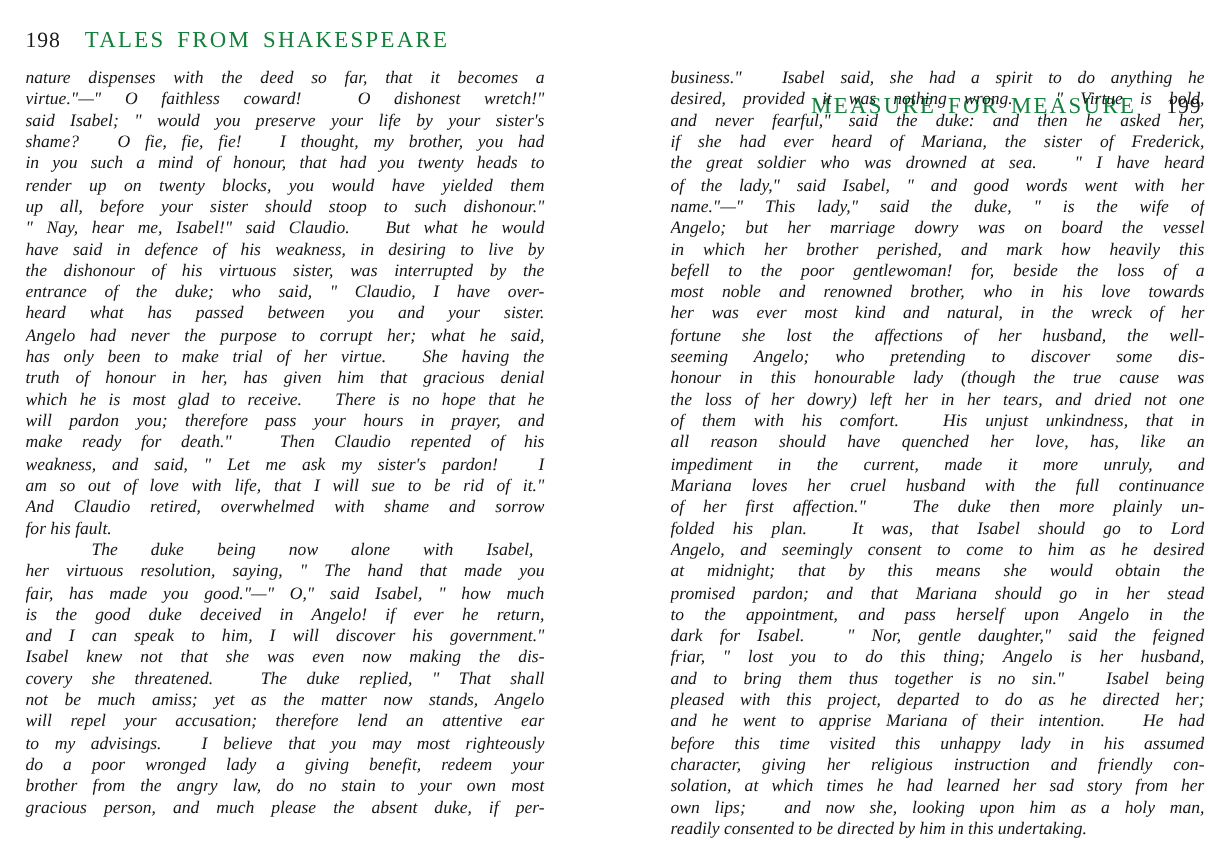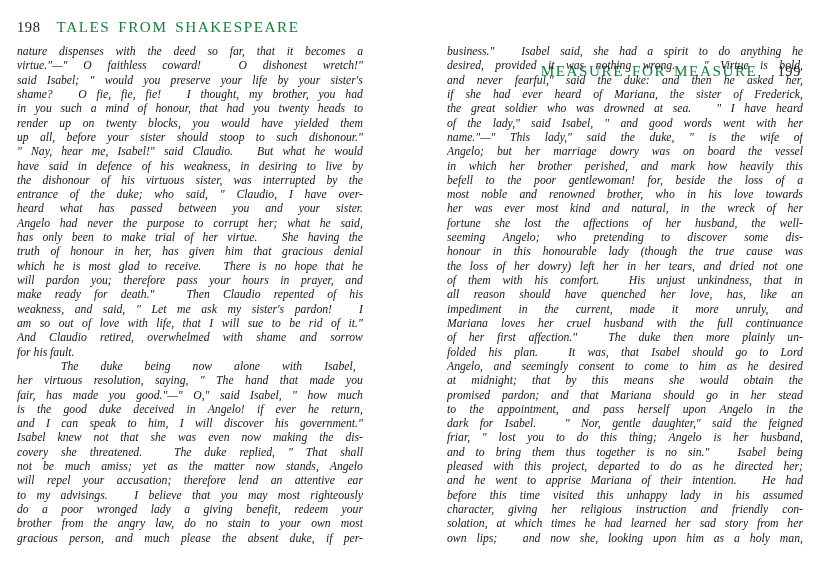--- a/index.html
+++ b/index.html
@@ -1005,16 +1005,17 @@
           <span>now</span>
           <span>she,</span>
           <span>looking</span>
           <span>upon</span>
           <span>him</span>
           <span>as</span>
           <span>a</span>
           <span>holy</span>
           <span>man,</span>
         </div>
+        <div class="line last">readily consented to be directed by him in this undertaking.</div>
       </div>
   </div>
 
 </div>
 
 </body></html>

